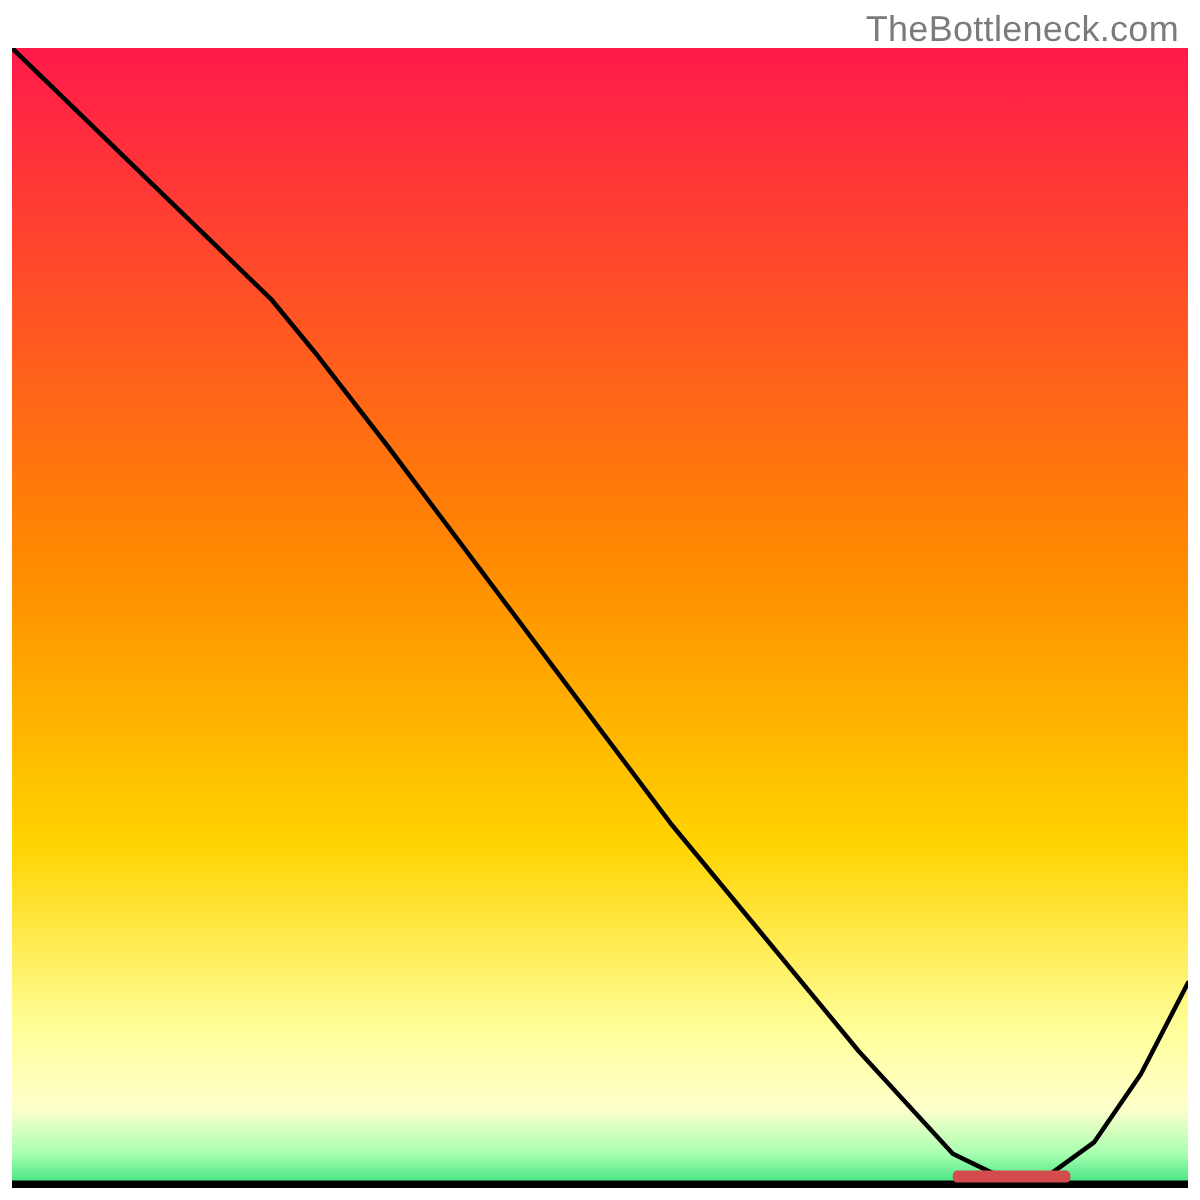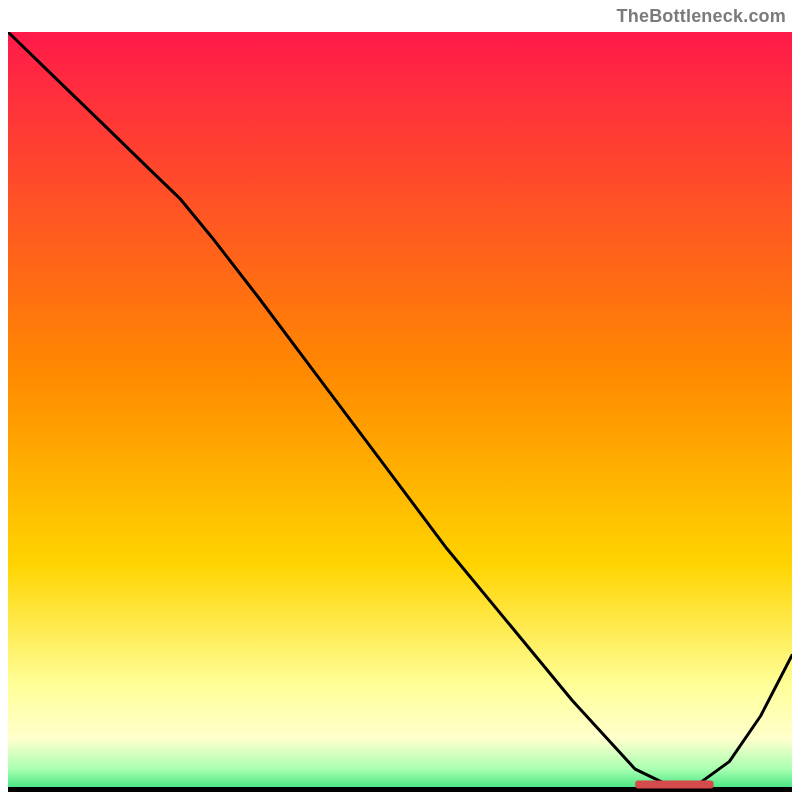--- a/index.html
+++ b/index.html
@@ -13,22 +13,22 @@
   }
   .stage {
     position: relative;
     width: 800px;
     height: 800px;
   }
   .watermark {
     position: absolute;
     top: 6px;
     right: 14px;
-    font-size: 18px;
-    font-weight: 700;
+    font-size: 24px;
+    font-weight: 400;
     color: #7b7b7b;
     letter-spacing: 0.2px;
   }
   svg.plot {
     position: absolute;
     left: 8px;
     top: 32px;
     width: 784px;
     height: 760px;
     display: block;

